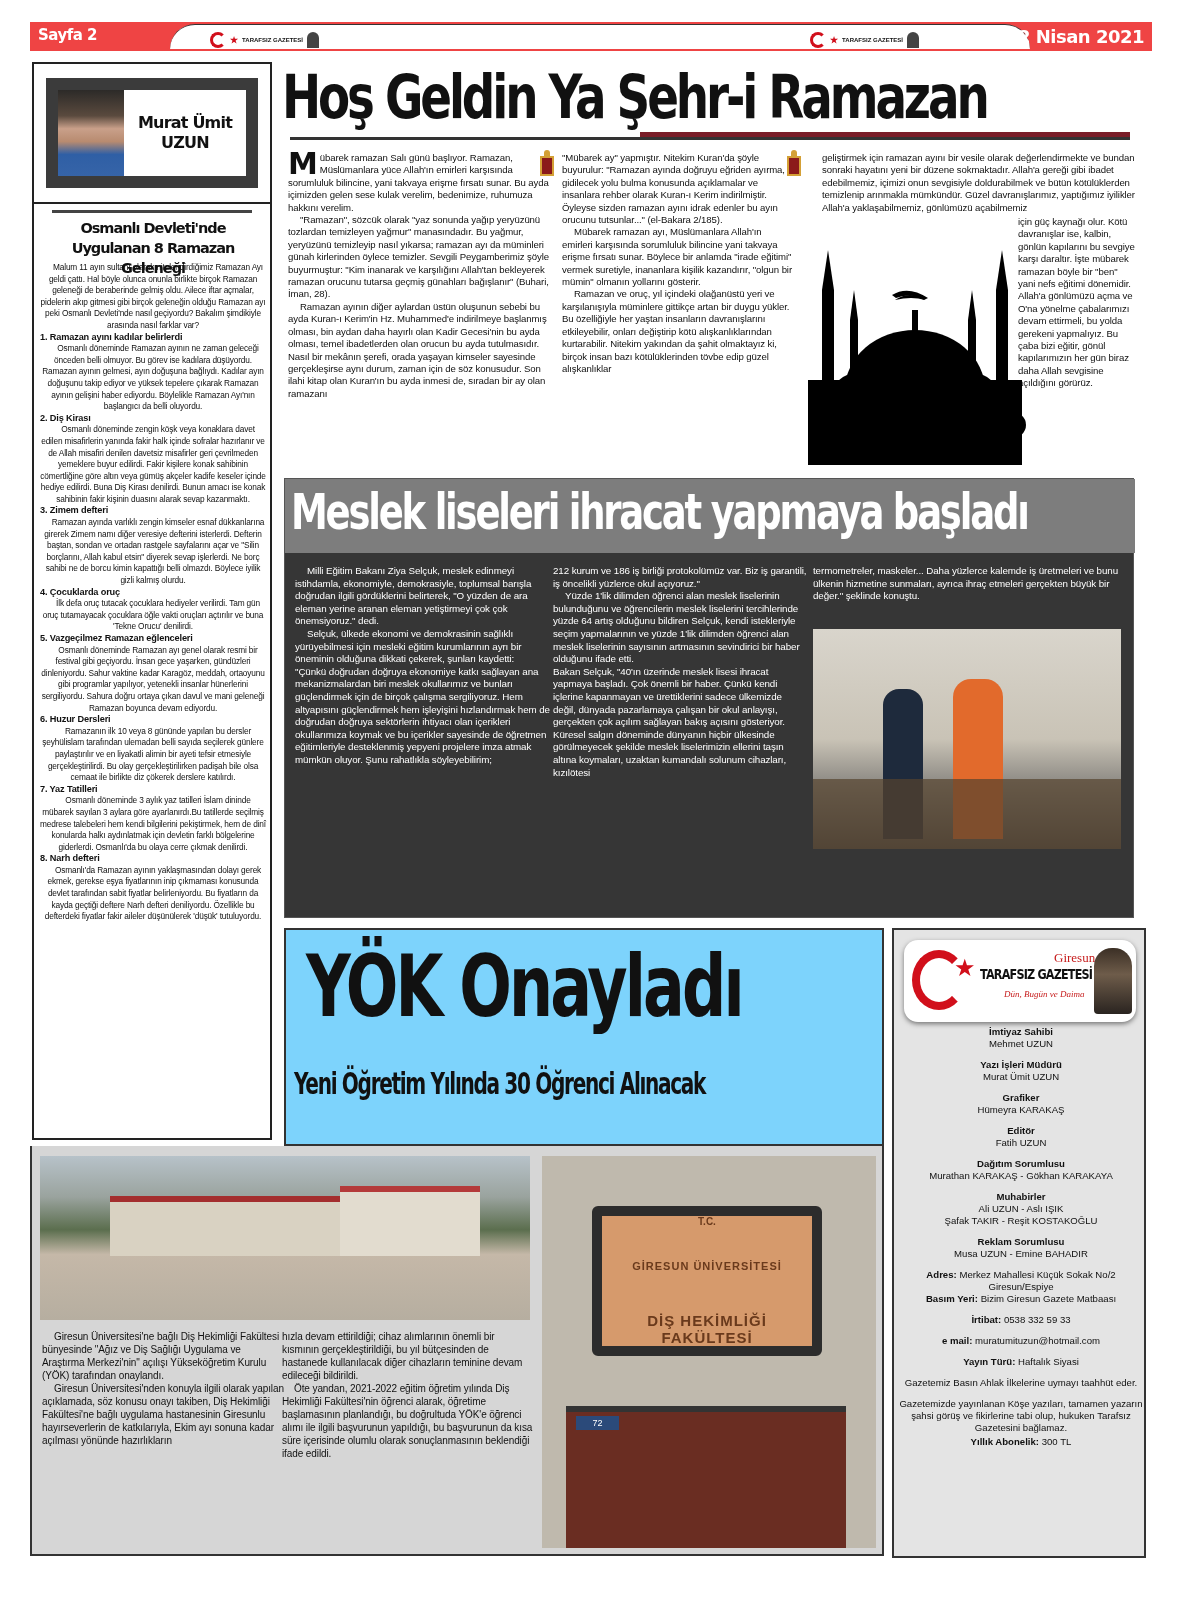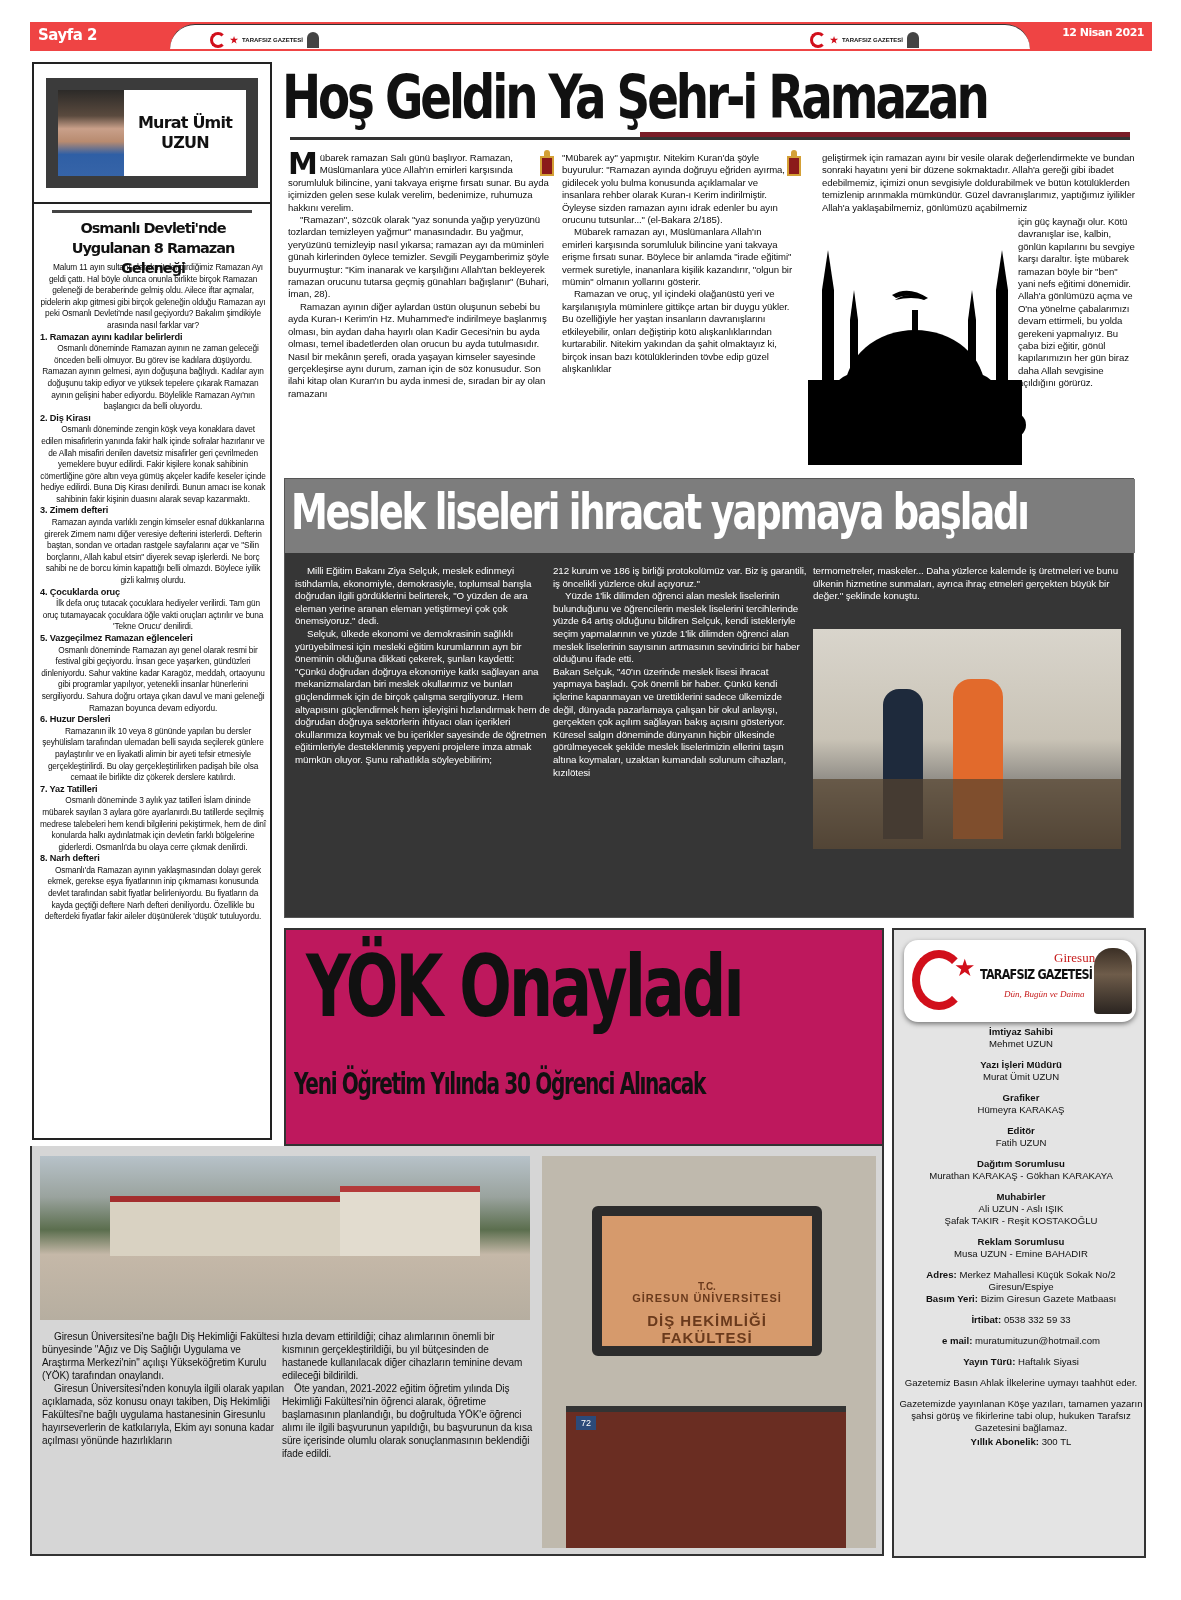--- a/index.html
+++ b/index.html
@@ -1,21 +1,21 @@
 <!DOCTYPE html>
 <html><head>
 <meta charset="utf-8">
 <style>
   * { box-sizing: border-box; margin: 0; padding: 0; }
   body { width: 1181px; height: 1600px; background: #fff; font-family: "Liberation Sans", sans-serif; color: #111; position: relative; overflow: hidden; }
   
   .topbar { position: absolute; left: 30px; top: 22px; width: 1122px; height: 29px; background: #ef4444; }
   .topbar .mid { position: absolute; left: 140px; top: 2px; width: 860px; height: 25px; background: #fff; border-radius: 28px 28px 0 0; border-top: 1px solid #333; }
   .page-label { position: absolute; left: 8px; top: 4px; color: #fff; font-size: 15px; font-weight: bold; font-family: "DejaVu Sans", sans-serif; letter-spacing: -0.5px; }
-  .date-label { position: absolute; right: 8px; top: 4px; color: #fff; font-size: 11px; font-weight: bold; font-family: "DejaVu Sans", sans-serif; letter-spacing: -0.5px; }
+  .date-label { position: absolute; right: 8px; top: 4px; color: #fff; font-size: 18px; font-weight: bold; font-family: "DejaVu Sans", sans-serif; letter-spacing: -0.5px; }
   .social { position: absolute; left: 340px; top: 8px; font-size: 12px; font-weight: bold; font-family: "DejaVu Sans", sans-serif; letter-spacing: -0.4px; white-space: nowrap; }
   .mini-logo { position: absolute; top: 6px; height: 18px; display: flex; align-items: center; gap: 4px; font-size: 6px; font-weight: bold; }
   .mini-logo .cres { width: 16px; height: 16px; border-radius: 50%; border: 3px solid #d10f1b; border-right-color: transparent; }
   .mini-logo .star { color: #d10f1b; font-size: 9px; }
   .mini-logo .fig { width: 12px; height: 16px; background: #444; border-radius: 6px 6px 0 0; }
 
   
   .left-col { position: absolute; left: 32px; top: 62px; width: 240px; height: 1078px; border: 2px solid #222; }
   .author-box { position: absolute; left: 12px; top: 14px; width: 212px; height: 110px; background: #3b3b3b; }
   .author-photo { position: absolute; left: 12px; top: 12px; width: 66px; height: 86px; background: linear-gradient(180deg,#2c2a28 0%,#5a4a3e 30%,#c9a08a 45%,#b88b70 60%,#2f5fa5 75%,#3664a8 100%); }
@@ -43,34 +43,34 @@
   .sec2 { position: absolute; left: 284px; top: 478px; width: 850px; height: 440px; background: #363636; border: 1px solid #555; }
   .sec2-head { position: absolute; left: 0; top: 0; width: 850px; height: 74px; background: #7d7d7d; }
   .sec2-title { position: absolute; left: 6px; top: 4px; font-family: "DejaVu Sans", sans-serif; font-weight: bold; font-size: 50px; color: #fff; letter-spacing: -3px; white-space: nowrap; transform: scaleX(0.74); transform-origin: left top; }
   .sec2 .col { color: #fff; font-size: 9.8px; line-height: 12.6px; }
   .photo2 { position: absolute; left: 528px; top: 150px; width: 308px; height: 220px; background: linear-gradient(180deg,#d9d5cc 0%,#c9c3b6 50%,#8d8a84 70%,#4b4a4a 100%); overflow: hidden; }
   .photo2 .p1 { position: absolute; left: 70px; top: 60px; width: 40px; height: 150px; background: #1e2a3c; border-radius: 16px 16px 0 0; }
   .photo2 .p2 { position: absolute; left: 140px; top: 50px; width: 50px; height: 160px; background: #e26a2c; border-radius: 18px 18px 0 0; }
   .photo2 .p3 { position: absolute; left: 0; top: 150px; width: 308px; height: 70px; background: #55432e; opacity: .7; }
 
   
-  .sec3 { position: absolute; left: 284px; top: 928px; width: 600px; height: 218px; background: #be185d; border: 2px solid #333; }
+  .sec3 { position: absolute; left: 284px; top: 928px; width: 600px; height: 218px; background: #7dd3fc; border: 2px solid #333; }
   .yok-title { position: absolute; left: 20px; top: 6px; font-family: "DejaVu Sans", sans-serif; font-weight: bold; font-size: 86px; letter-spacing: -4px; white-space: nowrap; transform: scaleX(0.72); transform-origin: left top; }
   .yok-sub { position: absolute; left: 8px; top: 136px; font-family: "DejaVu Sans", sans-serif; font-weight: bold; font-size: 30px; letter-spacing: -2px; white-space: nowrap; transform: scaleX(0.67); transform-origin: left top; }
   .sec4 { position: absolute; left: 30px; top: 1146px; width: 854px; height: 410px; background: #d6d6d6; border: 2px solid #333; border-top: none; }
   .photo3 { position: absolute; left: 8px; top: 10px; width: 490px; height: 164px; background: linear-gradient(180deg,#b7c2c9 0%,#9aa39e 25%,#5b6e4e 45%,#c5b8a8 60%,#b6aea0 100%); overflow: hidden; }
   .photo3 .bld { position: absolute; left: 70px; top: 40px; width: 240px; height: 60px; background: #d9d2c2; border-top: 6px solid #a42e2e; }
   .photo3 .bld2 { position: absolute; left: 300px; top: 30px; width: 140px; height: 70px; background: #e2dccf; border-top: 6px solid #b43a3a; }
   .photo4 { position: absolute; left: 510px; top: 10px; width: 334px; height: 392px; background: #bfb9ad; overflow: hidden; }
-  .photo4 .sign { position: absolute; left: 50px; top: 50px; width: 230px; height: 150px; background: #d69a6c; border: 10px solid #2c2c2c; border-radius: 6px; display: flex; flex-direction: column; align-items: center; justify-content: flex-end; color: #6a3a1c; font-weight: bold; text-align: center; }
+  .photo4 .sign { position: absolute; left: 50px; top: 50px; width: 230px; height: 150px; background: #d69a6c; border: 10px solid #2c2c2c; border-radius: 6px; display: flex; flex-direction: column; align-items: center; justify-content: space-between; color: #6a3a1c; font-weight: bold; text-align: center; }
   .photo4 .sign .tc { font-size: 10px; }
   .photo4 .sign .uni { font-size: 11px; letter-spacing: 1px; }
   .photo4 .sign .fak { font-size: 15px; margin-top: 8px; letter-spacing: 1px; }
   .photo4 .door { position: absolute; left: 24px; top: 250px; width: 280px; height: 142px; background: #6a2d22; border-top: 6px solid #333; }
-  .photo4 .num { position: absolute; left: 34px; top: 260px; width: 20px; height: 14px; background: #2b4a7a; color: #fff; font-size: 9px; text-align: center; line-height: 14px; }
+  .photo4 .num { position: absolute; left: 34px; top: 260px; width: 43px; height: 14px; background: #2b4a7a; color: #fff; font-size: 9px; text-align: center; line-height: 14px; }
   .sec4 .col { font-size: 10px; line-height: 13px; }
 
   
   .imprint { position: absolute; left: 892px; top: 928px; width: 254px; height: 630px; background: #e4e4e4; border: 2px solid #333; text-align: center; font-size: 9.6px; line-height: 12px; }
   .imp-logo { position: absolute; left: 10px; top: 10px; width: 232px; height: 82px; background: #fff; border-radius: 14px; box-shadow: 0 2px 5px #777; }
   .imp-logo .cres { position: absolute; left: 8px; top: 10px; width: 54px; height: 60px; border-radius: 50%; border: 8px solid #d10f1b; border-right-color: transparent; }
   .imp-logo .star { position: absolute; left: 50px; top: 22px; color: #d10f1b; font-size: 24px; }
   .imp-logo .g { position: absolute; left: 150px; top: 12px; color: #c61b1b; font-family: "Liberation Serif", serif; font-size: 13px; }
   .imp-logo .t { position: absolute; left: 76px; top: 28px; font-family: "DejaVu Sans", sans-serif; font-weight: bold; font-size: 14px; letter-spacing: -1px; transform: scaleX(0.8); transform-origin: left top; white-space: nowrap; }
   .imp-logo .s { position: absolute; left: 100px; top: 48px; color: #c61b1b; font-family: "Liberation Serif", serif; font-style: italic; font-size: 9px; }

